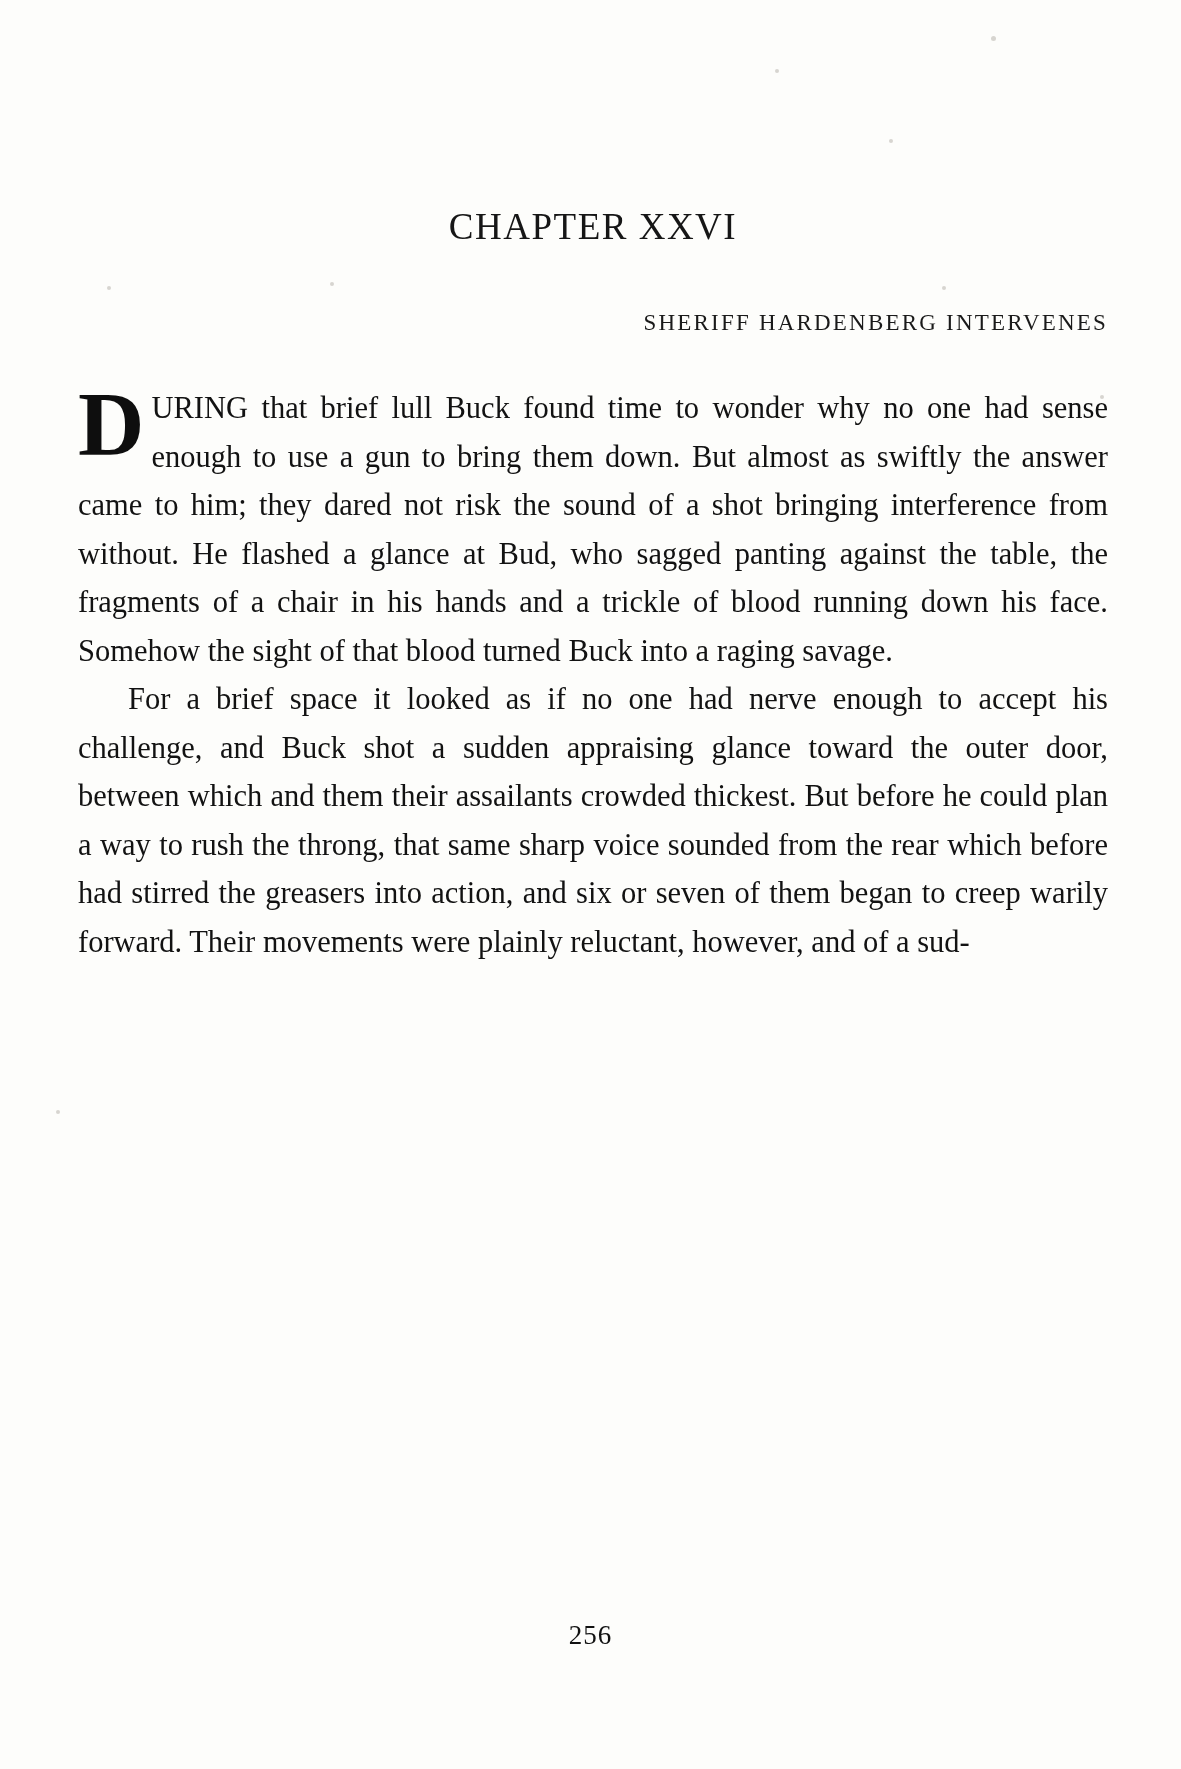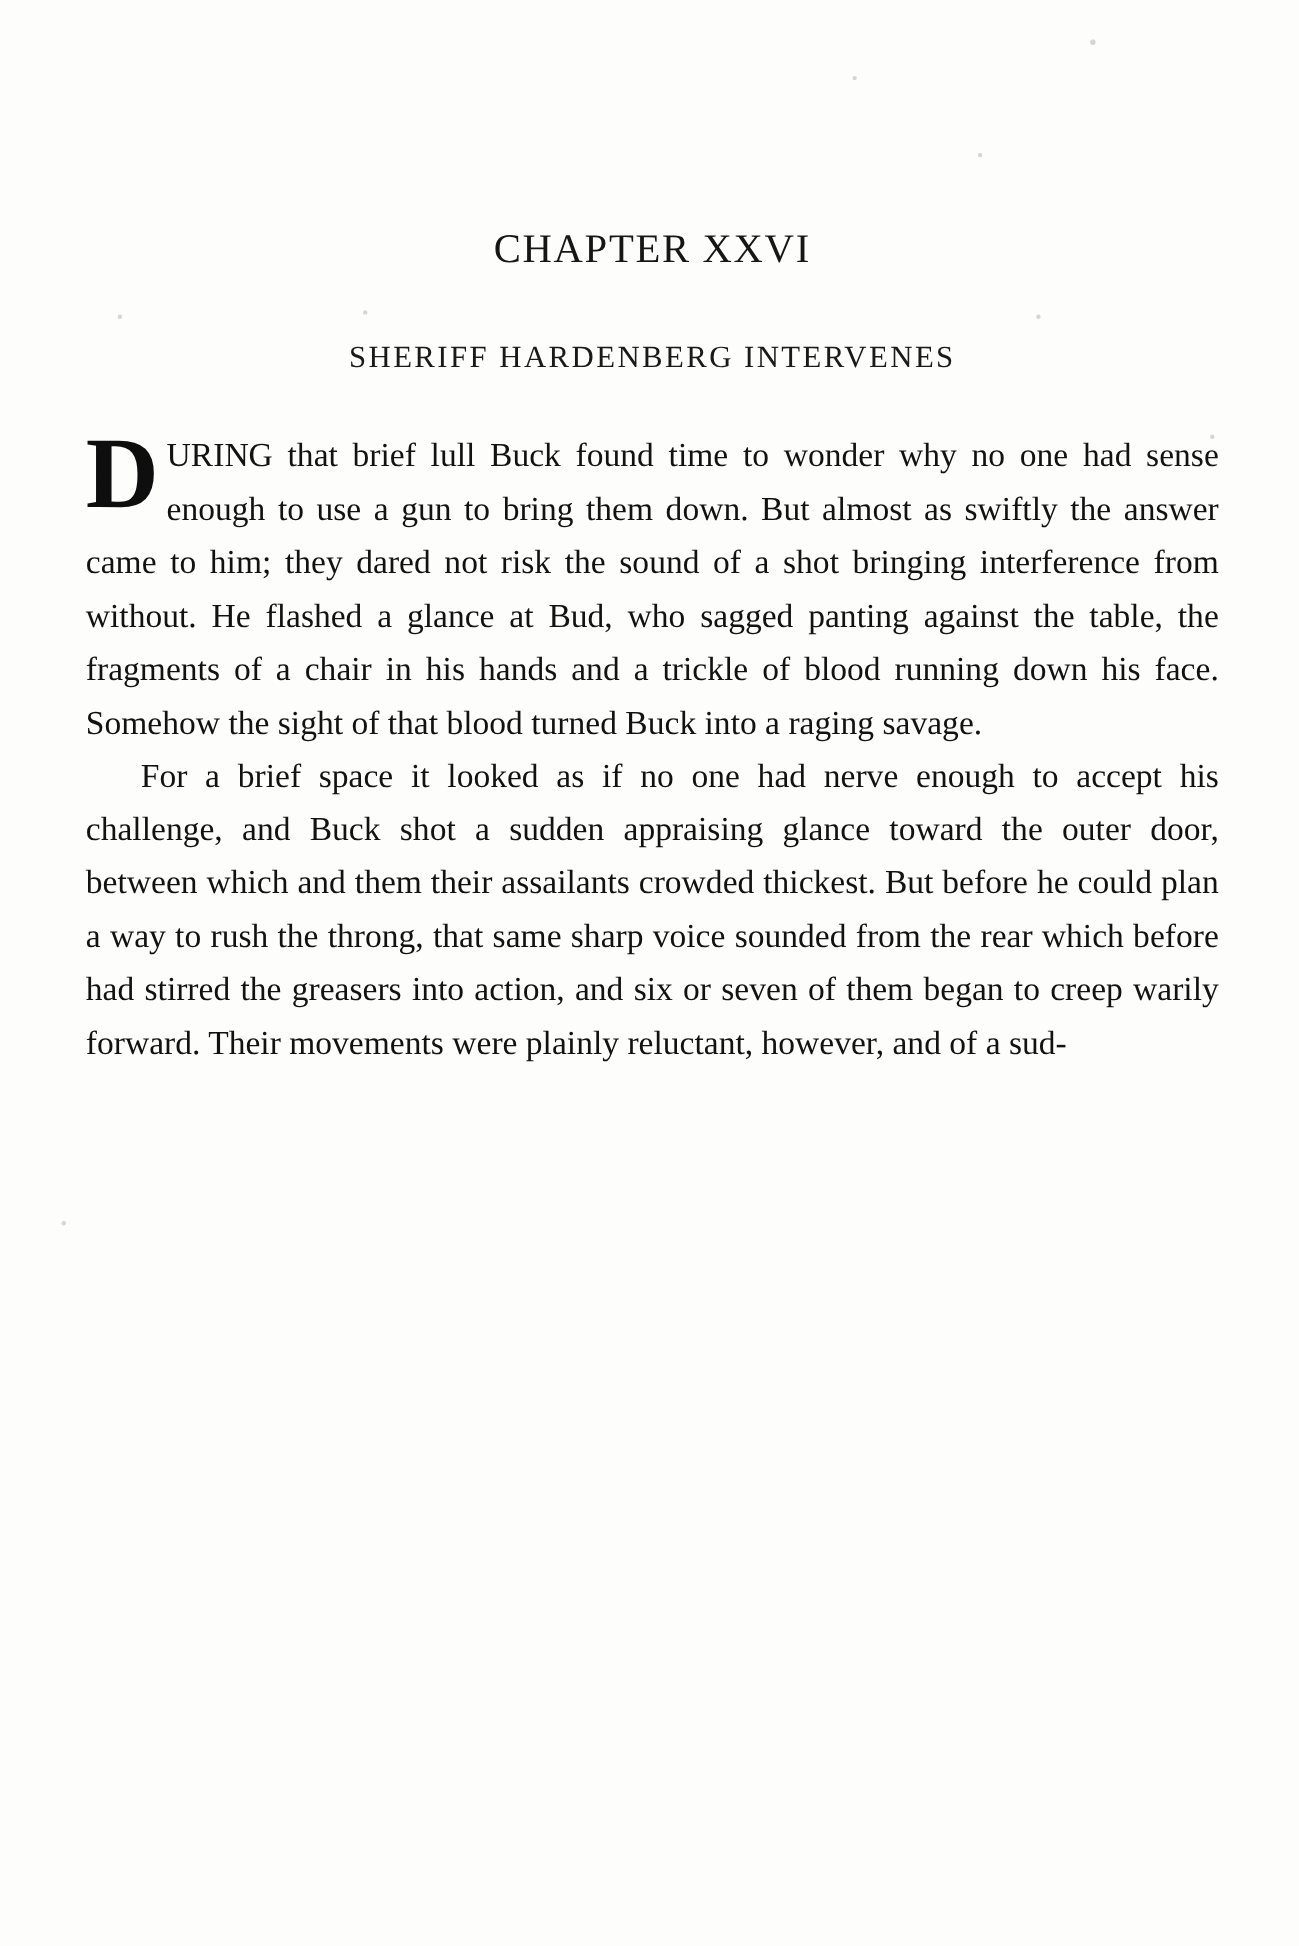--- a/index.html
+++ b/index.html
@@ -42,22 +42,22 @@
   .chapter-title {
     text-align: center;
     font-size: 37px;
     letter-spacing: 1.5px;
     font-weight: 400;
     margin: 0 0 0 0;
     color: #161616;
   }
 
   .chapter-subtitle {
-    text-align: center;
-    font-size: 28px;
+    text-align: right;
+    font-size: 23px;
     letter-spacing: 2.2px;
     margin: 62px 0 0 0;
     font-weight: 400;
     color: #1a1a1a;
   }
 
   .body-text {
     margin-top: 48px;
     font-size: 30.5px;
     line-height: 48.5px;
@@ -115,14 +115,15 @@
     <h1 class="chapter-title">CHAPTER XXVI</h1>
 
     <h2 class="chapter-subtitle">SHERIFF HARDENBERG INTERVENES</h2>
 
     <div class="body-text">
       <p class="first"><span class="dropcap">D</span><span>URING that brief lull Buck found time to wonder why no one had sense enough to use a gun to bring them down. But almost as swiftly the answer came to him; they dared not risk the sound of a shot bringing interference from without. He flashed a glance at Bud, who sagged panting against the table, the fragments of a chair in his hands and a trickle of blood running down his face. Somehow the sight of that blood turned Buck into a raging savage.</span></p>
       <p><span>For a brief space it looked as if no one had nerve enough to accept his challenge, and Buck shot a sudden appraising glance toward the outer door, between which and them their assailants crowded thickest. But before he could plan a way to rush the throng, that same sharp voice sounded from the rear which before had stirred the greasers into action, and six or seven of them began to creep warily forward. Their movements were plainly reluctant, however, and of a sud-</span></p>
     </div>
   </div>
 
+  <div class="folio">256</div>
 
 </div>
 
 </body></html>

